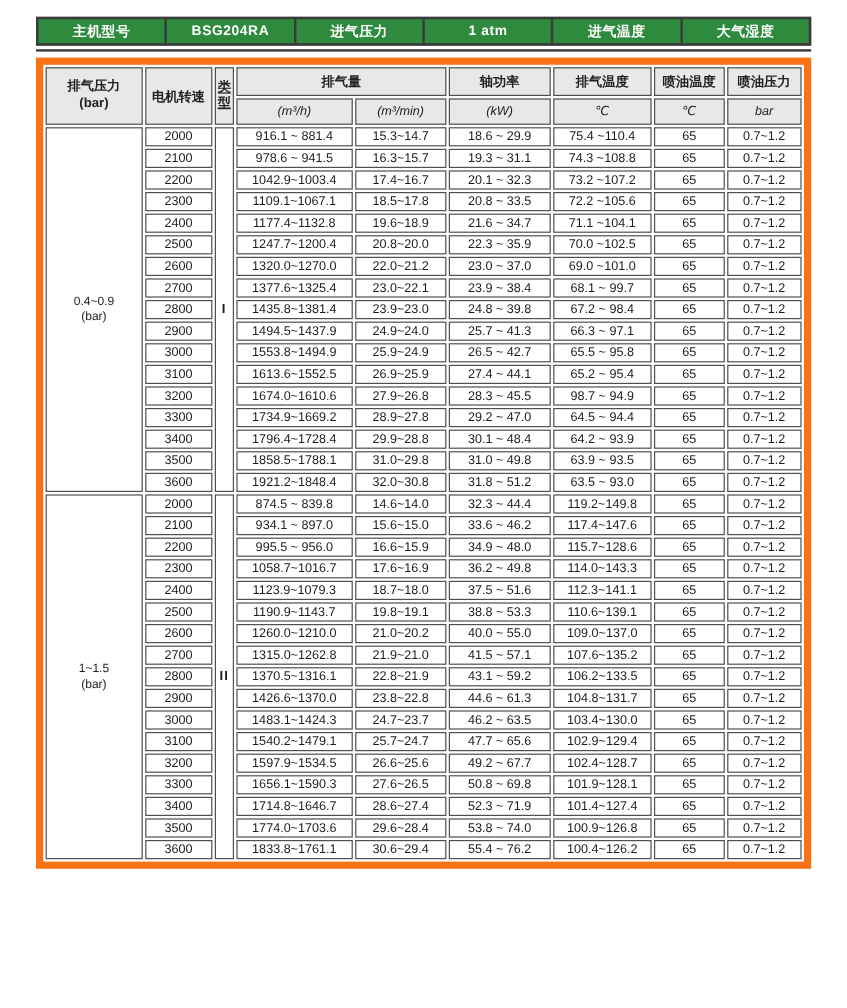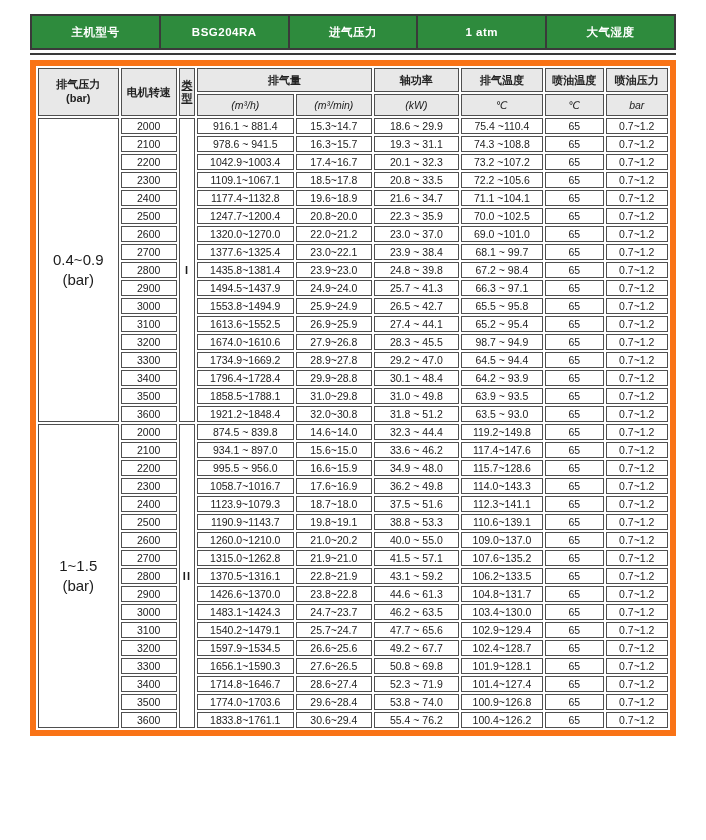--- a/index.html
+++ b/index.html
@@ -3,21 +3,21 @@
 <meta charset="utf-8">
 <style>
   * { margin: 0; padding: 0; box-sizing: border-box; }
   html, body { width: 706px; height: 840px; overflow: hidden; background: #ffffff; }
   body { font-family: "Liberation Sans", "DejaVu Sans", sans-serif; color: #1c1c1c; }
   .page { position: relative; width: 706px; height: 840px; background: #ffffff; }
   .sheet { position: absolute; left: 30px; top: 14px; width: 646px; }
 
   
   .green-bar {
-    display: flex; height: 36px; background: #3a3a3a;
+    display: flex; height: 24px; background: #3a3a3a;
     border: 2px solid #3a3a3a; gap: 2px; justify-content: center;
   }
   .green-cell {
     flex: 1; background: #2e8b3d; color: #ffffff;
     font-weight: bold; font-size: 11.5px; letter-spacing: 0.5px;
     display: flex; align-items: center; justify-content: center;
     white-space: nowrap;
   }
   .rule { height: 2px; background: #3a3a3a; margin-top: 3px; }
 
@@ -36,34 +36,35 @@
     height: 24px; padding: 1px 2px; color: #222;
   }
   .spec thead th.unit { font-weight: normal; font-size: 10.5px; height: 22px; font-style: italic; }
   .spec thead th.two-line { line-height: 1.25; }
   .spec thead th.vert {
     white-space: normal; word-break: break-all; line-height: 1.2; padding: 1px 0; text-decoration: underline;
   }
   .spec td {
     background: #ffffff; font-size: 10.5px; height: 15px; padding: 1px 2px;
   }
-  .spec td.group-cell { line-height: 1.35; font-size: 15px; }
+  .spec td.group-cell { line-height: 1.35; font-size: 10px; }
   .spec td.type-cell { font-weight: bold; font-size: 11px; letter-spacing: 1px; }
 </style>
 </head>
 <body>
 
 <div class="page">
   <div class="sheet">
 
     <div class="green-bar">
       <div class="green-cell">主机型号</div>
       <div class="green-cell">BSG204RA</div>
       <div class="green-cell">进气压力</div>
       <div class="green-cell">1 atm</div>
+      <div class="green-cell">进气温度</div>
       <div class="green-cell">大气湿度</div>
     </div>
 
     <div class="rule"></div>
 
     <table class="spec">
       <colgroup>
         <col style="width:80px">
           <col style="width:56px">
           <col style="width:16px">

